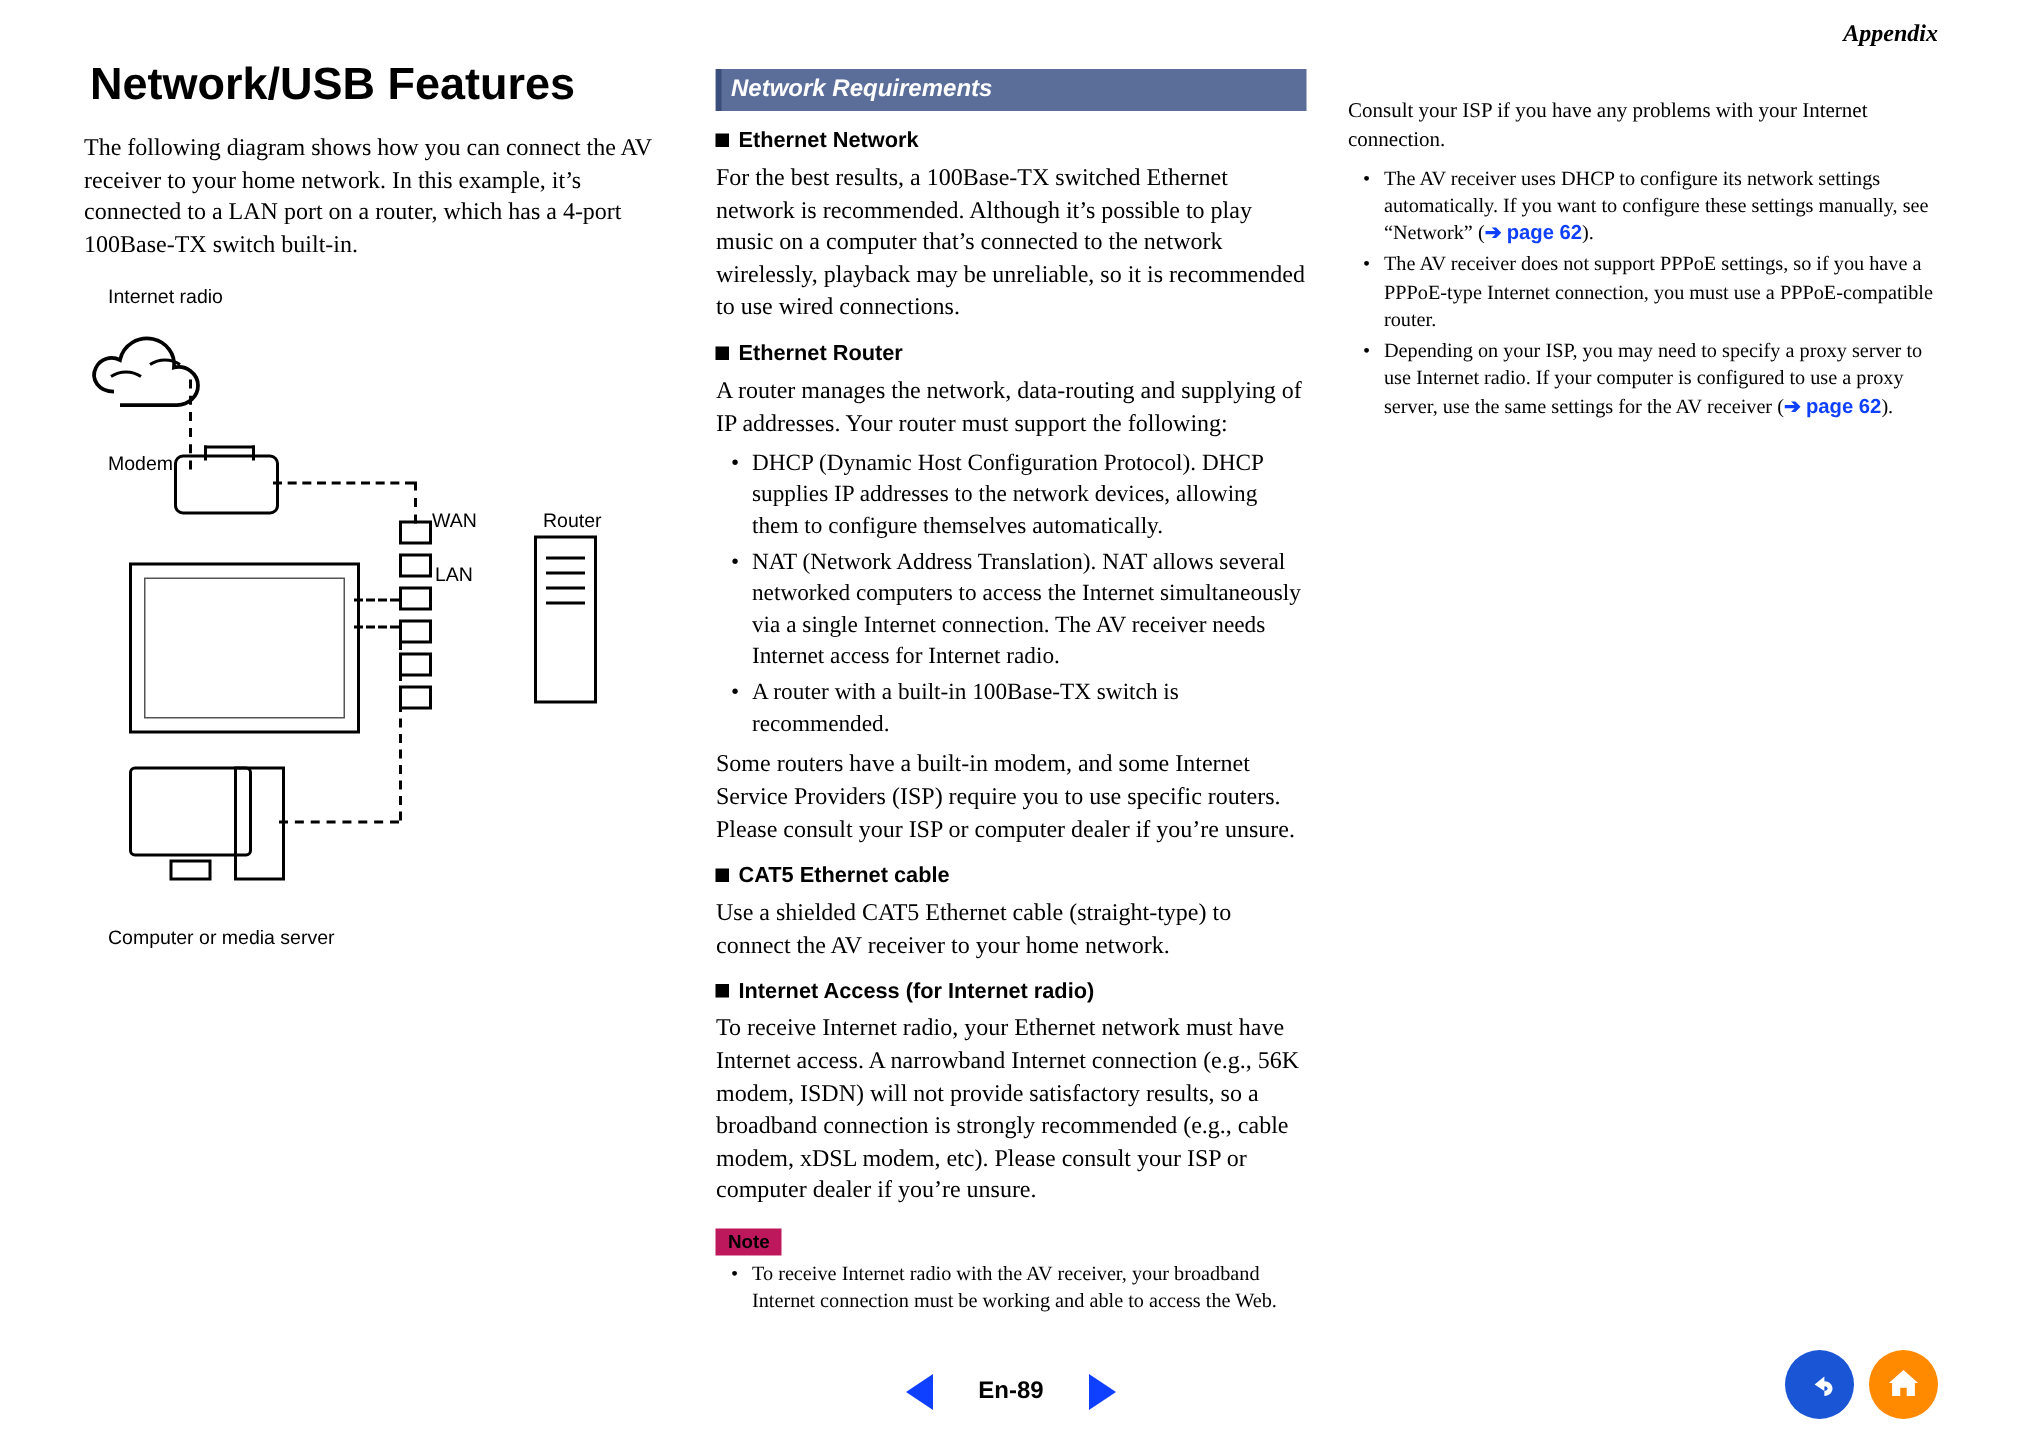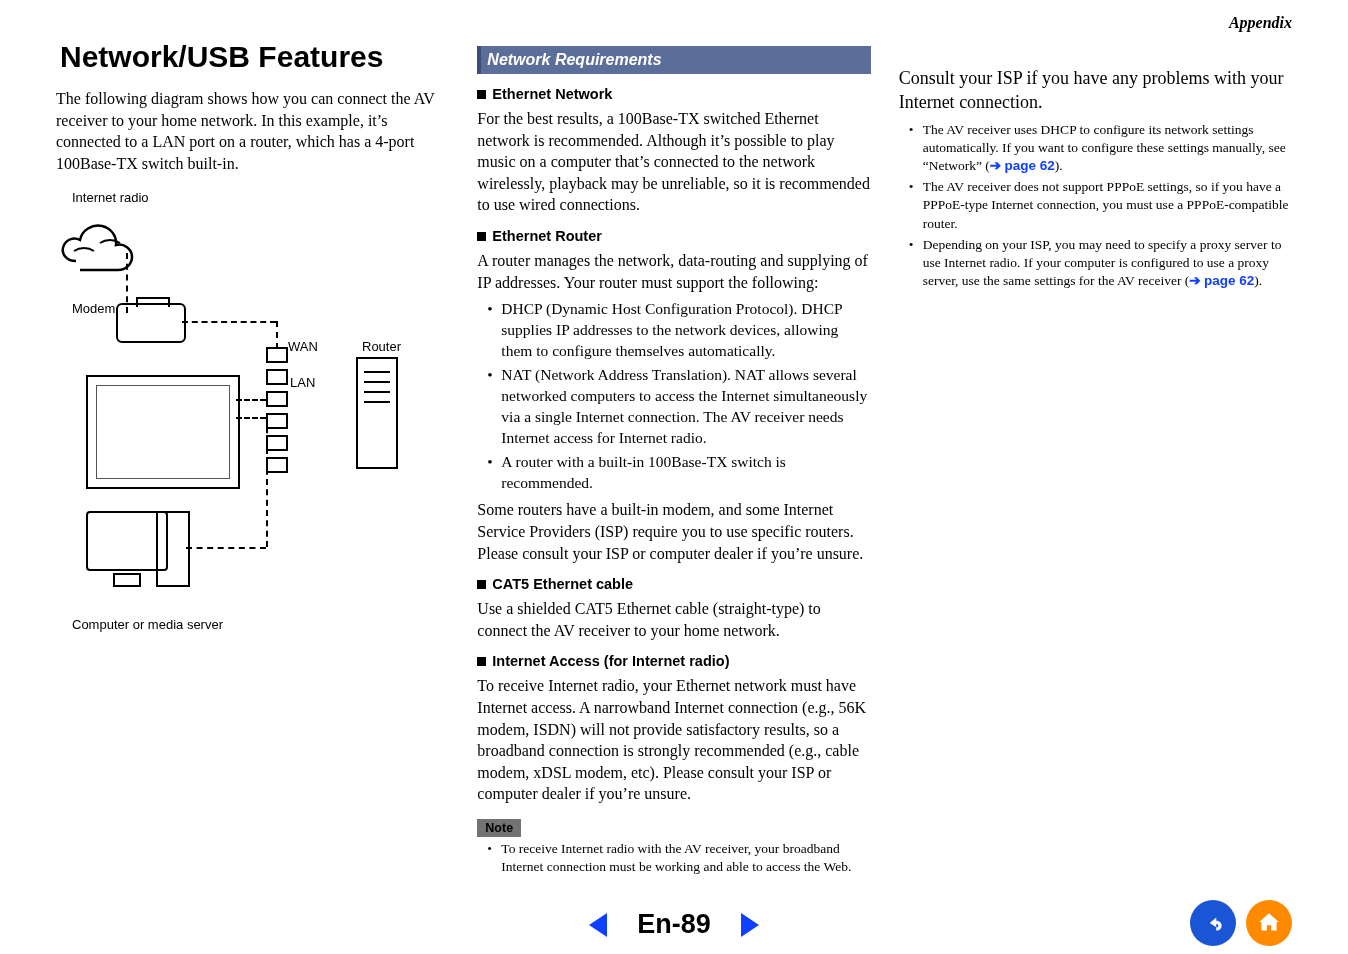--- a/index.html
+++ b/index.html
@@ -8,21 +8,21 @@
   .columns{display:flex;gap:28px;margin-top:8px}
   .col{flex:1 1 0}
   h1{font-family:Arial,Helvetica,sans-serif;font-weight:bold;font-size:30px;margin:12px 0 14px 4px}
   .section-bar{background:#5b6d99;color:#fff;font-family:Arial,Helvetica,sans-serif;font-weight:bold;font-style:italic;font-size:16px;padding:5px 10px;margin:4px 0 10px 0;box-shadow:inset 4px 0 0 #3b4e7a}
   p{font-size:16px;line-height:1.35;margin:6px 0}
   .sub{font-family:Arial,Helvetica,sans-serif;font-weight:bold;font-size:14.5px;margin-top:12px;margin-bottom:2px}
   .sub::before{content:"";display:inline-block;width:9px;height:9px;background:#000;margin-right:6px;vertical-align:0px}
   ul{margin:0 0 6px 0;padding-left:14px}
   li{font-size:15.5px;line-height:1.35;margin:3px 0;list-style:none;position:relative;padding-left:10px}
   li::before{content:"•";position:absolute;left:-4px}
-  .note-label{display:inline-block;background:#737373;font-family:Arial,Helvetica,sans-serif;font-weight:bold;font-size:12.5px;padding:2px 8px;margin-top:8px}
+  .note-label{display:inline-block;background:#be185d;font-family:Arial,Helvetica,sans-serif;font-weight:bold;font-size:12.5px;padding:2px 8px;margin-top:8px}
   .note-body li{font-size:13.5px;line-height:1.35}
   .link{color:#1040ff;font-weight:bold;font-family:Arial,Helvetica,sans-serif;cursor:pointer}
   .arrow-link{color:#1040ff;font-weight:bold}
   .diagram-wrap{margin-top:16px;font-family:Arial,Helvetica,sans-serif;font-size:13px}
   .diagram{position:relative;width:360px;height:400px;margin-top:6px}
   .lbl{position:absolute;font-size:13px}
   
   .cloud{position:absolute;left:0;top:10px;width:90px;height:60px}
   .modem{position:absolute;left:60px;top:92px;width:66px;height:36px;border:2px solid #000;border-radius:6px}
   .modem .top{position:absolute;top:-8px;left:18px;width:30px;height:8px;border:2px solid #000;border-bottom:none}
@@ -31,21 +31,21 @@
   .switch{position:absolute;left:210px;top:130px}
   .port{width:18px;height:12px;border:2px solid #000;margin:6px 0}
   .dev{position:absolute;left:30px;top:164px;width:150px;height:110px;border:2px solid #000}
   .dev .inner{position:absolute;inset:8px;border:1px solid #555}
   .pcbox{position:absolute;left:30px;top:300px}
   .monitor{width:78px;height:56px;border:2px solid #000;border-radius:4px}
   .stand{width:24px;height:10px;border:2px solid #000;margin:2px auto 0}
   .tower{position:absolute;left:100px;top:300px;width:30px;height:72px;border:2px solid #000}
   .conn{position:absolute;border-top:2px dashed #000}
   
-  .footer{position:absolute;left:0;right:0;bottom:14px;display:flex;align-items:center;justify-content:center;gap:30px;font-family:Arial,Helvetica,sans-serif;font-weight:bold;font-size:27px}
+  .footer{position:absolute;left:0;right:0;bottom:14px;display:flex;align-items:center;justify-content:center;gap:30px;font-family:Arial,Helvetica,sans-serif;font-weight:bold;font-size:16px}
   .tri{width:0;height:0;border-top:12px solid transparent;border-bottom:12px solid transparent;cursor:pointer}
   .tri.up{border-right:18px solid #1040ff}
   .tri.down{border-left:18px solid #1040ff}
   .nav-icons{position:absolute;right:56px;bottom:8px;display:flex;gap:10px}
   .circ{width:46px;height:46px;border-radius:50%;display:flex;align-items:center;justify-content:center;cursor:pointer}
   .circ.back{background:#1a55d6}
   .circ.home{background:#ff8a00}
   .circ svg{fill:#fff}
 </style>
 </head>
@@ -139,21 +139,21 @@
       <p>To receive Internet radio, your Ethernet network must have Internet access. A narrowband Internet connection (e.g., 56K modem, ISDN) will not provide satisfactory results, so a broadband connection is strongly recommended (e.g., cable modem, xDSL modem, etc). Please consult your ISP or computer dealer if you’re unsure.</p>
 
       <div class="note-label">Note</div>
       <ul class="note-body">
         <li>To receive Internet radio with the AV receiver, your broadband Internet connection must be working and able to access the Web.</li>
       </ul>
     </div>
 
     <div class="col">
       <div style="height:32px"></div>
-      <p style="font-size:18px">Consult your ISP if you have any problems with your Internet connection.</p>
+      <p style="font-size:14px">Consult your ISP if you have any problems with your Internet connection.</p>
       <ul class="note-body">
         <li>
           <span>The AV receiver uses DHCP to configure its network settings automatically. If you want to configure these settings manually, see “Network” (</span><span class="arrow-link">➔ </span><span class="link">page 62</span><span>).</span>
         </li>
         <li>The AV receiver does not support PPPoE settings, so if you have a PPPoE-type Internet connection, you must use a PPPoE-compatible router.</li>
         <li>
           <span>Depending on your ISP, you may need to specify a proxy server to use Internet radio. If your computer is configured to use a proxy server, use the same settings for the AV receiver (</span><span class="arrow-link">➔ </span><span class="link">page 62</span><span>).</span>
         </li>
       </ul>
     </div>

